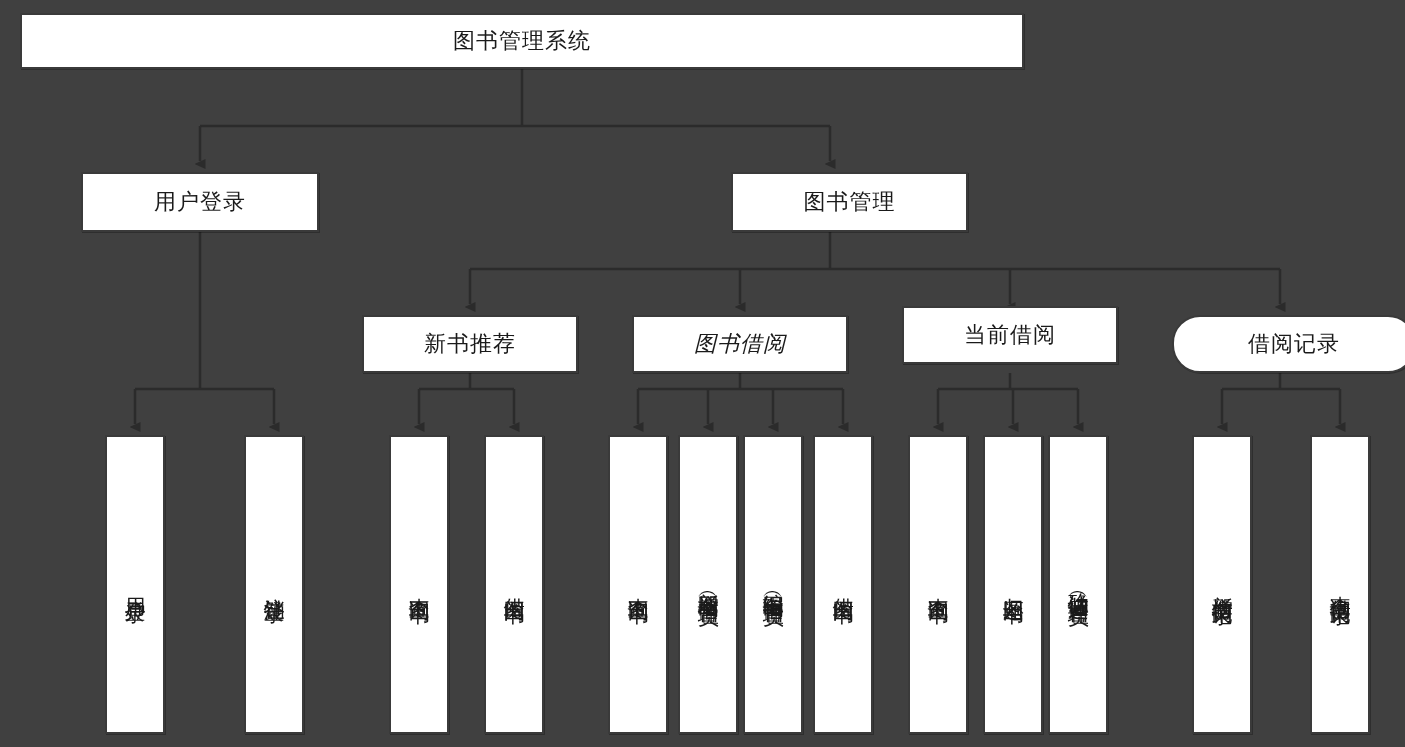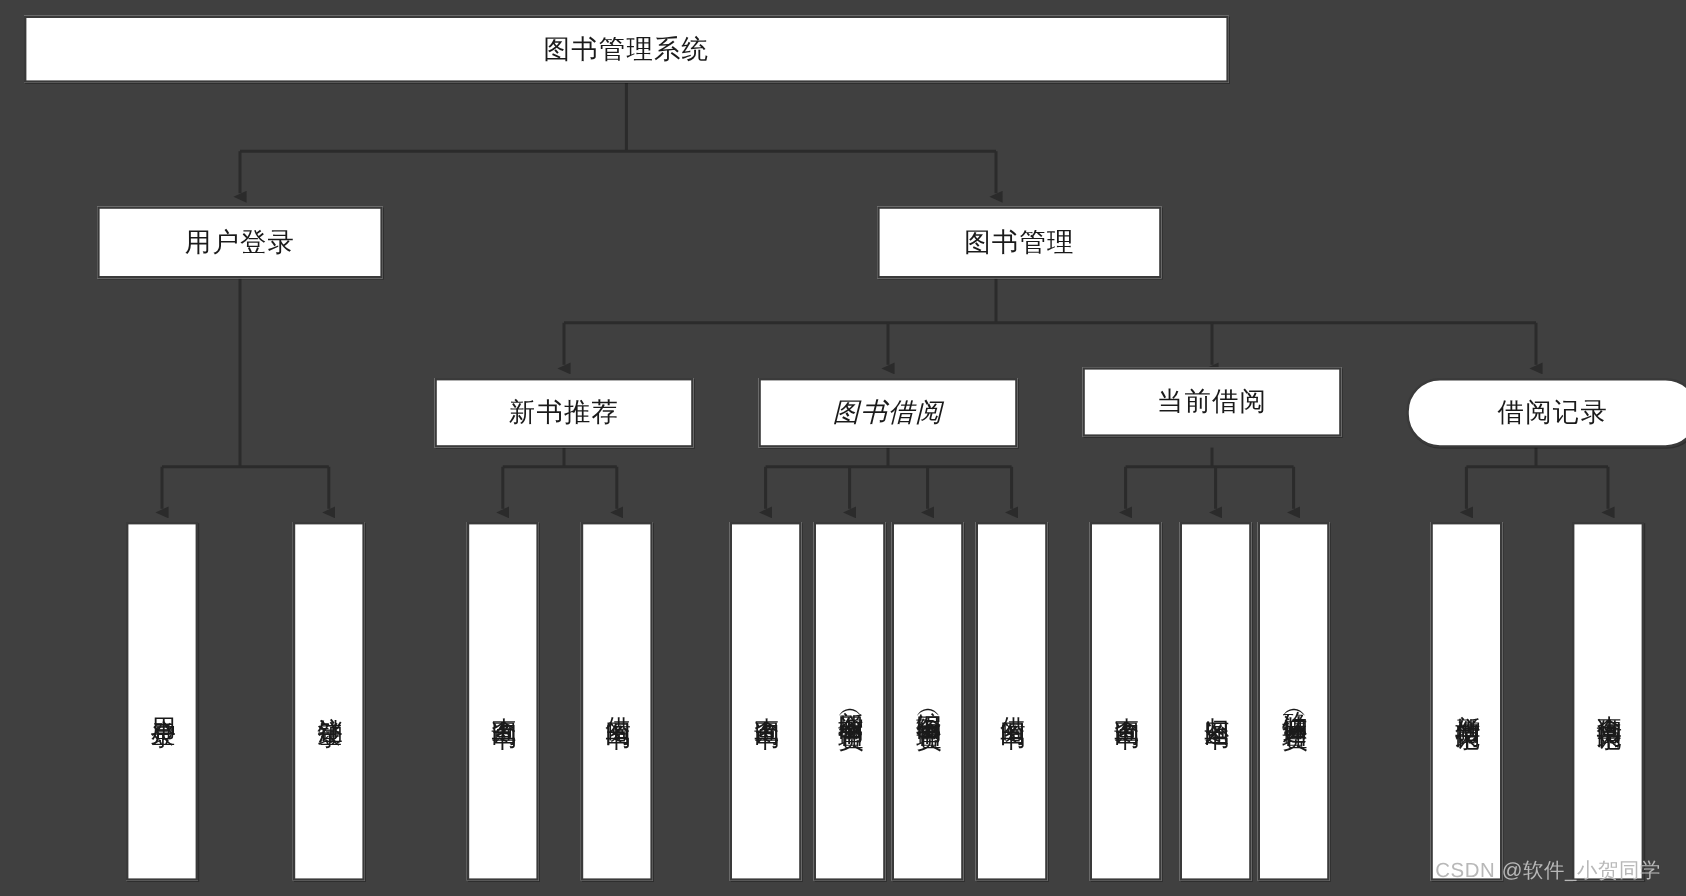--- a/index.html
+++ b/index.html
@@ -166,14 +166,13 @@
         <span class="label">确认归还（管理员）</span>
       </div>
       <div class="node vert" style="left: 1192px; top: 435px; width: 60px; height: 299px;">
         <span class="label">新增借阅记录</span>
       </div>
       <div class="node vert" style="left: 1310px; top: 435px; width: 60px; height: 299px;">
         <span class="label">查询借阅记录</span>
       </div>
     </div>
 
-  <div class="watermark" style="left:1196px; top:714px;">CSDN @软件_小贺同学</div>
 </div>
 
 </body></html>

